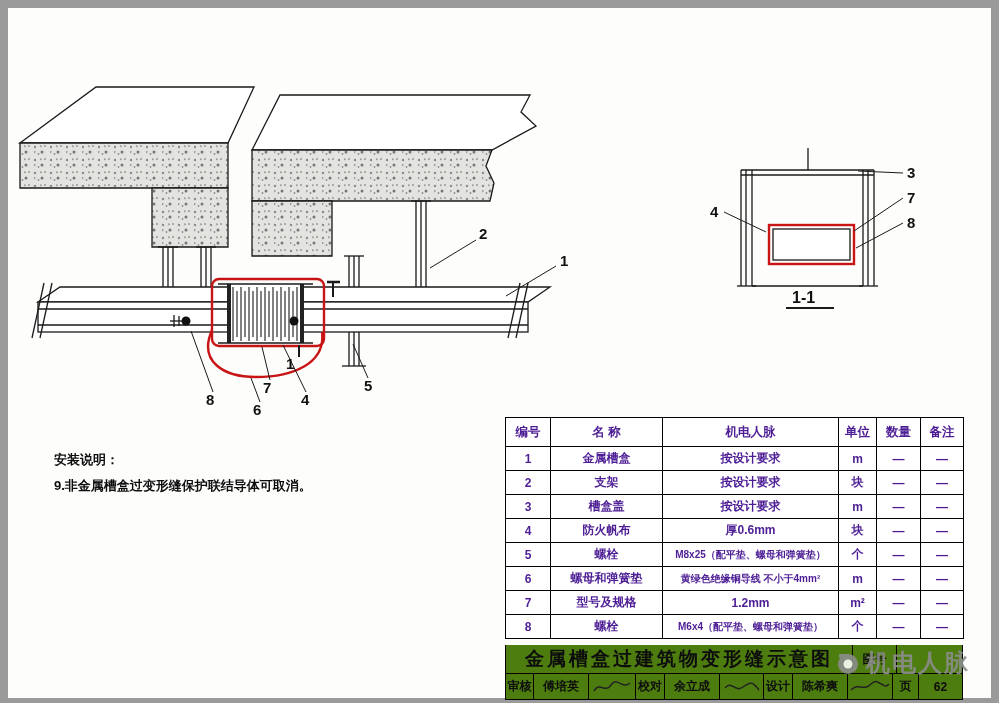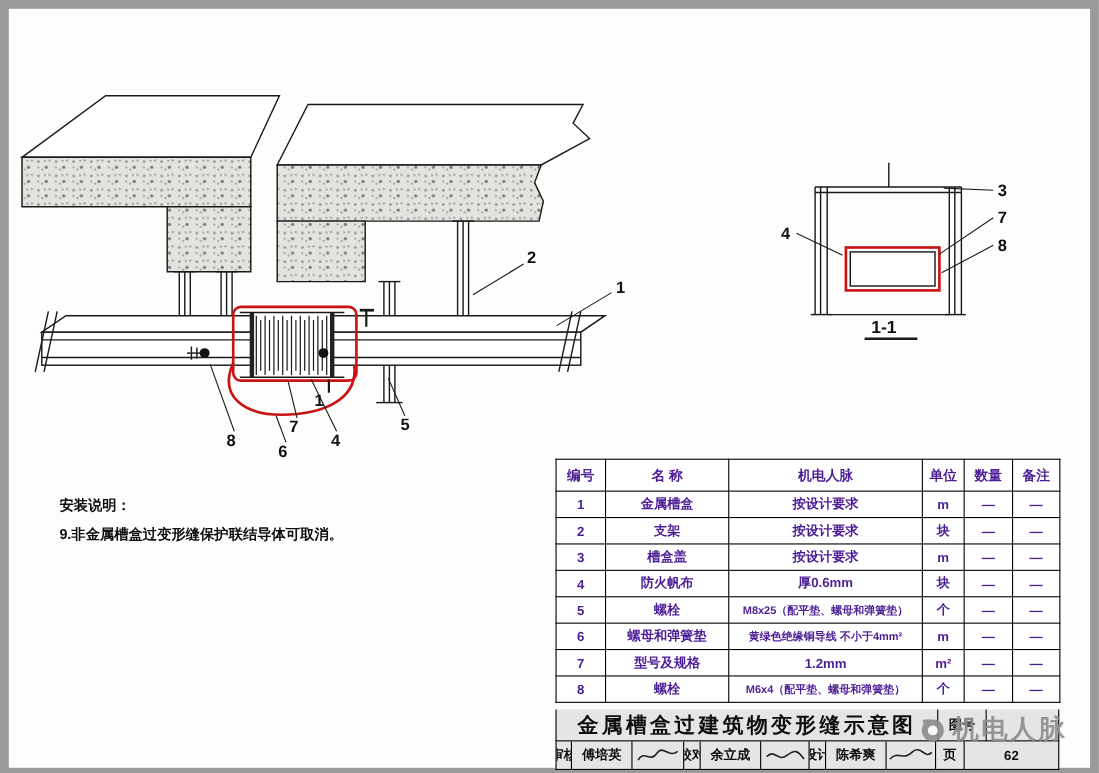--- a/index.html
+++ b/index.html
@@ -33,35 +33,35 @@
   .bom th, .bom td {
     border: 1px solid #000; text-align: center; vertical-align: middle;
     font-weight: 700; color: #4c1d95; padding: 0 1px;
     overflow: hidden; white-space: nowrap;
   }
   .bom th { height: 29px; font-size: 12.5px; }
   .bom td { height: 24px; font-size: 12px; }
   .bom td.small { font-size: 10px; text-align: center; }
 
   
-  .tblock { position: absolute; left: 505px; top: 645px; width: 458px; color: #0d0d0d; background:#e5e5e5; }
+  .tblock { position: absolute; left: 505px; top: 645px; width: 458px; color: #0d0d0d; background:#4d7c0f; }
   .tb-row1, .tb-row2 { display: flex; }
   .tb-row1 > div, .tb-row2 > div {
     border: 1px solid #000; border-top: none;
     display: flex; align-items: center; justify-content: center;
     white-space: nowrap; overflow: hidden;
   }
   .tb-row1 > div + div, .tb-row2 > div + div { border-left: none; }
   .tb-row1 { height: 29px; }
   .tb-row2 { height: 26px; }
   .tb-title { width: 348px; font-size: 19px; font-weight: 700; letter-spacing: 3px; }
   .tb-fig-label { width: 44px; font-size: 12px; font-weight: 700; }
   .tb-fig-value { flex: 1; }
   .tb-row2 > div { font-size: 12px; font-weight: 700; }
-  .w-l { width: 15px; text-align: right; } .w-n { width: 55px; }
+  .w-l { width: 29px; text-align: right; } .w-n { width: 55px; }
   .w-s1 { width: 47px; } .w-s2 { width: 44px; } .w-s3 { width: 45px; }
   .w-pg { width: 26px; } .w-pgv { flex: 1; font-size: 13px; }
 
   
   .watermark {
     position: absolute; left: 836px; top: 647px; z-index: 6;
     display: flex; align-items: center; gap: 6px;
     color: #8d8d8d; font-size: 24px; font-weight: 700; opacity: .9;
     letter-spacing: 2px;
   }

